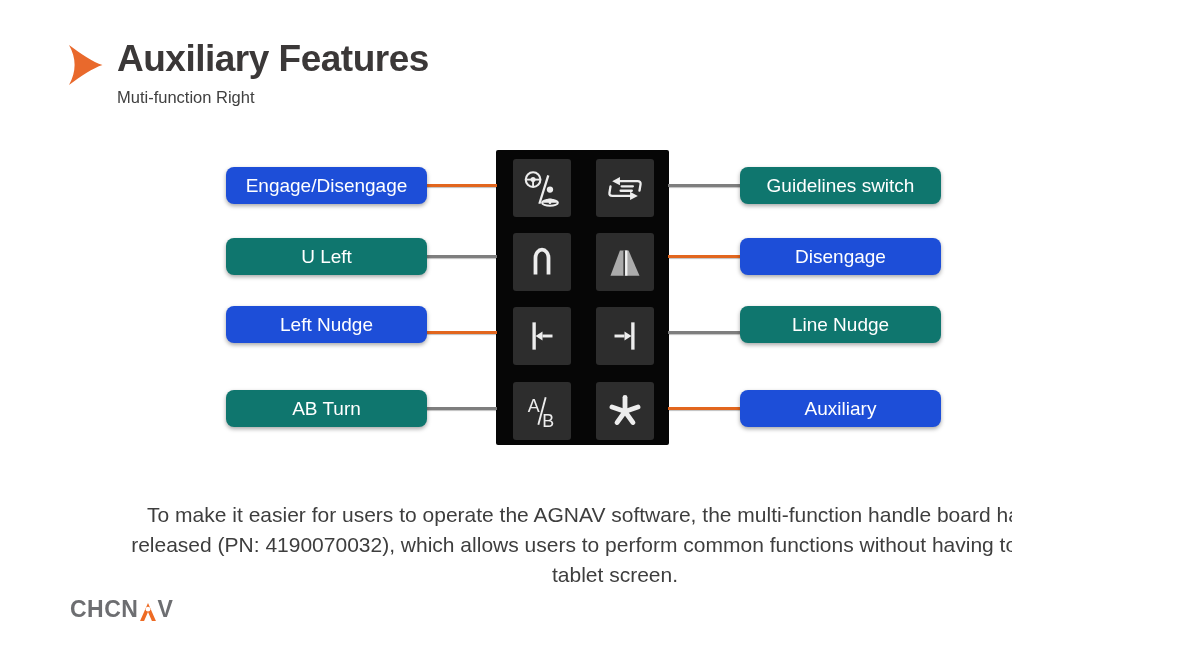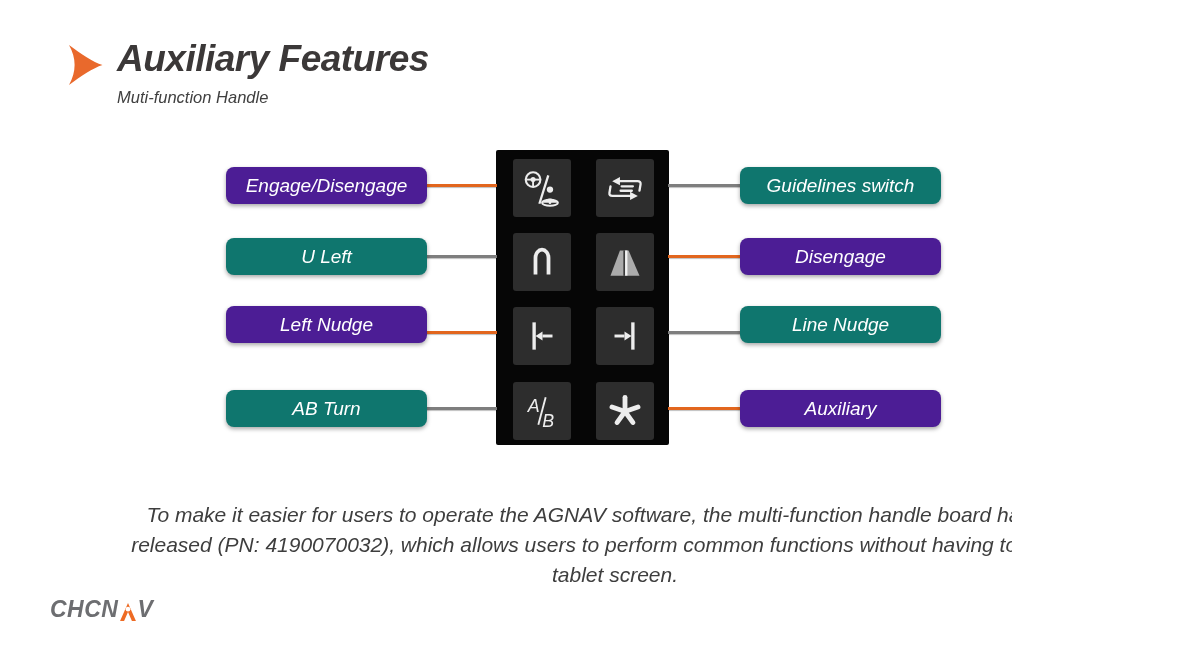--- a/index.html
+++ b/index.html
@@ -1,65 +1,65 @@
 <!DOCTYPE html>
 <html><head>
 <meta charset="utf-8">
 <style>
   html,body{margin:0;padding:0;background:#ffffff;}
   .slide{position:relative;width:1012px;height:664px;background:#ffffff;overflow:hidden;
-         font-family:"Liberation Sans",sans-serif;font-style:italic;}
+         font-family:"Liberation Sans",sans-serif;}
 
   
   .hdr-arrow{position:absolute;left:62px;top:43px;width:44px;height:44px;}
   .title-block{position:absolute;left:117px;top:38px;}
   .title-block h1{margin:0;font-size:37px;line-height:1.15;font-weight:bold;color:#3b3838;letter-spacing:-0.5px;}
   .subtitle{margin-top:7px;font-size:16.5px;color:#404040;}
 
   
   .panel{position:absolute;left:496px;top:150px;width:173px;height:295px;background:#060606;border-radius:2px;}
   .tile{position:absolute;width:58px;height:58px;background:#2d2d2d;border-radius:3px;
         display:flex;align-items:center;justify-content:center;}
   .tile.c1{left:513px}.tile.c2{left:596px}
   .tile.y1{top:159px}.tile.y2{top:233px}.tile.y3{top:307px}.tile.y4{top:382px}
 
   .label{position:absolute;width:201px;height:37px;border-radius:8px;color:#ffffff;
          font-size:19px;display:flex;align-items:center;justify-content:center;
          box-shadow:0 2px 4px rgba(0,0,0,0.35);}
   .label.pos-l{left:226px}.label.pos-r{left:740px}
   .label.y1{top:167px}.label.y2{top:238px}.label.y3{top:306px}.label.y4{top:390px}
-  .label.orange{background:#4c1d95}.label.gray{background:#0f766e}
+  .label.orange{background:#1d4ed8}.label.gray{background:#0f766e}
 
   .line{position:absolute;height:2.5px;box-shadow:0 1px 1px rgba(0,0,0,0.25);}
   .line.pos-l{left:426px;width:71px}.line.pos-r{left:668px;width:73px}
   .line.y1{top:184px}.line.y2{top:255px}.line.y3{top:331px}.line.y4{top:407px}
   .line.orange{background:#e2661e}.line.gray{background:#7e7e7e}
 
   
   .desc{position:absolute;left:91px;top:484px;width:1016px;margin:16px;
         font-size:21px;line-height:30px;color:#3e3e3e;text-align:center;}
 
   
-  .logo{position:absolute;left:50px;top:598px;display:flex;align-items:flex-end;
+  .logo{position:absolute;left:70px;top:598px;display:flex;align-items:flex-end;
         font-size:23px;font-weight:bold;color:#6d6e71;letter-spacing:0.5px;line-height:1;}
   .logo svg{margin:0 1px 0 2px;display:block;}
 
   .icon-svg{display:block;}
 </style>
 </head>
 <body>
 
 <div class="slide">
 
   <svg class="hdr-arrow" viewBox="0 0 44 44">
     <path d="M 7,2 C 19,11 31,19 40.5,22 C 31,25 19,33 7,42 C 14.5,29 14.5,15 7,2 Z" fill="#e9692c"></path>
   </svg>
   <div class="title-block">
     <h1>Auxiliary Features</h1>
-    <div class="subtitle">Muti-function Handle</div>
+    <div class="subtitle">Muti-function Right</div>
   </div>
 
   <div>
     <div class="panel"></div>
 
     <div class="tile c1 y1">
       <svg class="icon-svg" width="42" height="42" viewBox="0 0 40 40">
         <g stroke="#ededed" fill="none" stroke-width="2">
           <circle cx="11.5" cy="12" r="7"></circle>
           <line x1="5" y1="12" x2="18" y2="12" stroke-width="1.8"></line>

